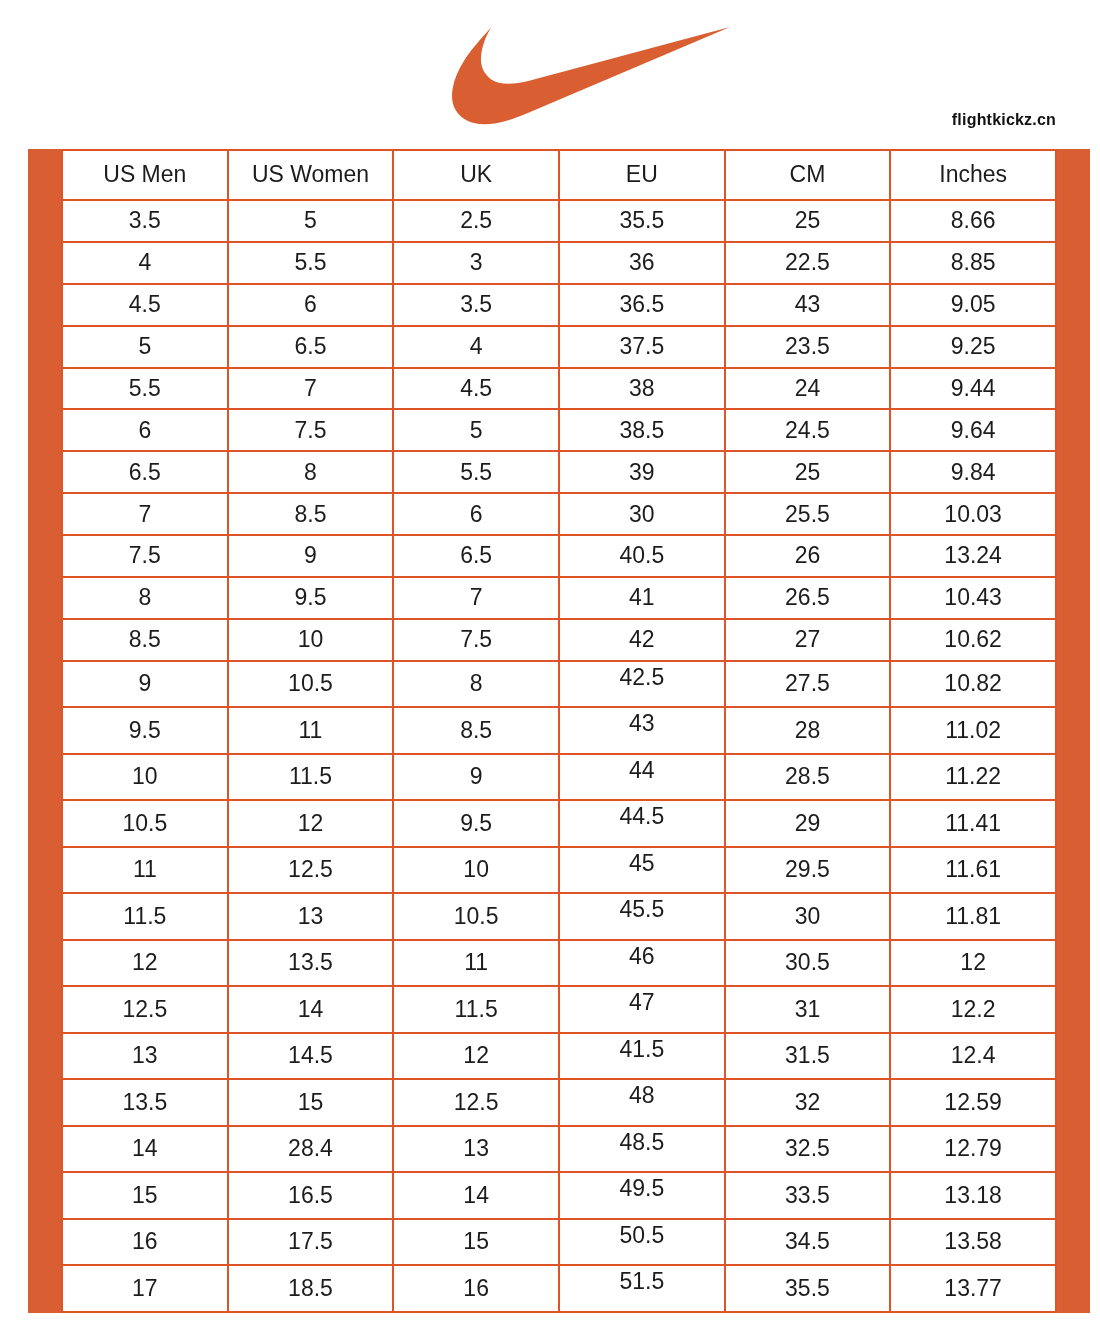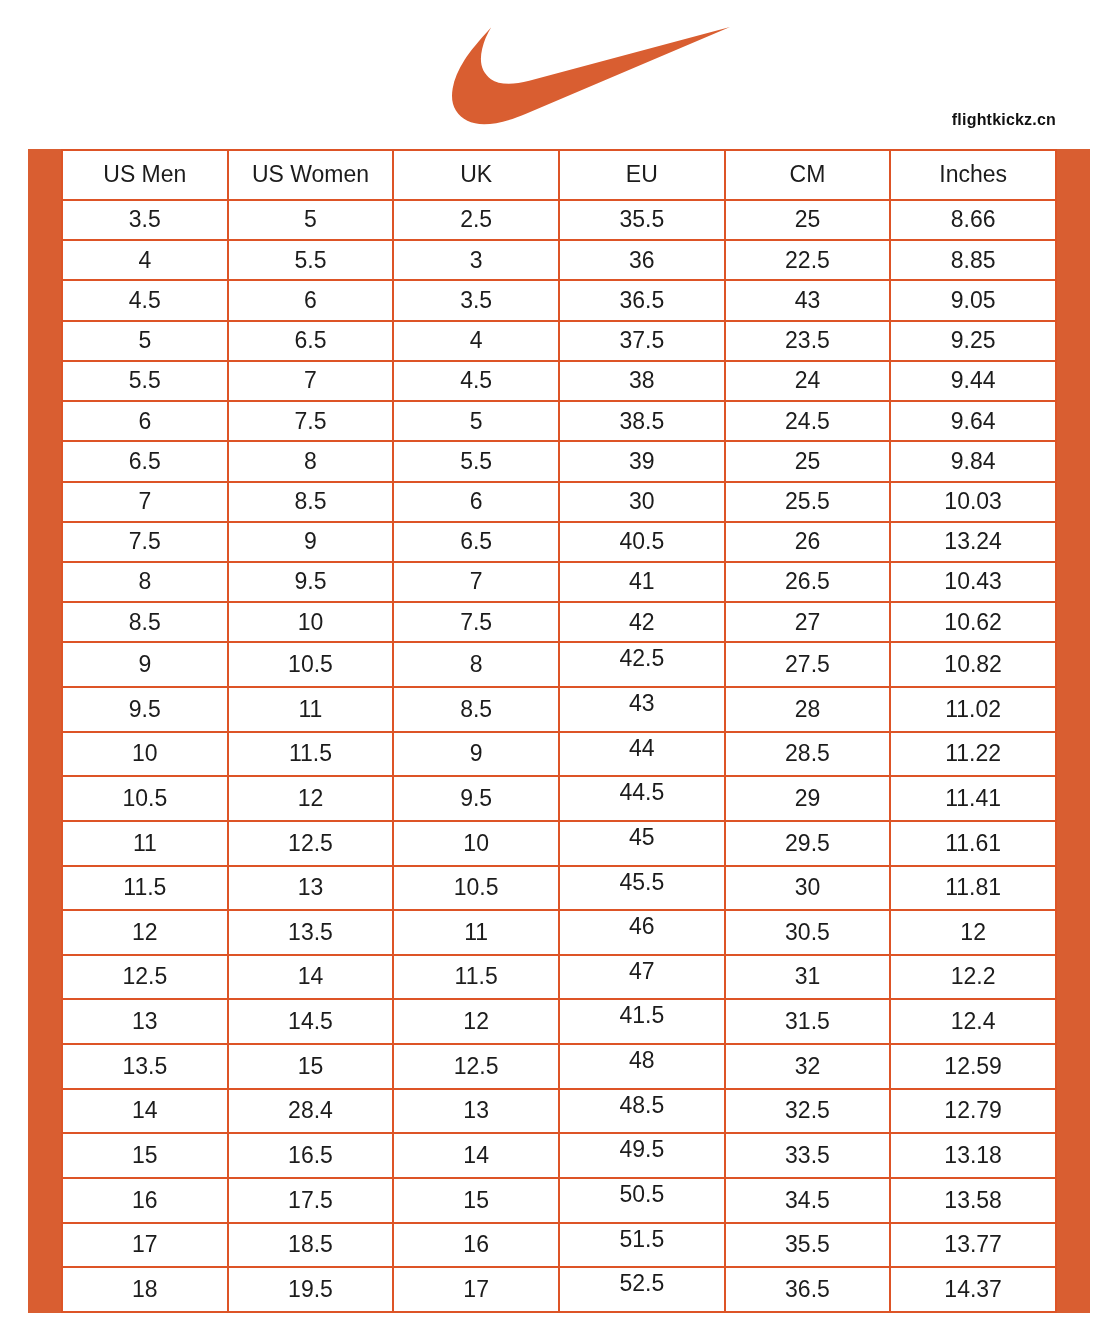--- a/index.html
+++ b/index.html
@@ -286,27 +286,19 @@
             <td>13.58</td>
           </tr>
           <tr>
             <td>17</td>
             <td>18.5</td>
             <td>16</td>
             <td class="raised">51.5</td>
             <td>35.5</td>
             <td>13.77</td>
           </tr>
-          <tr>
-            <td>18</td>
-            <td>19.5</td>
-            <td>17</td>
-            <td class="raised">52.5</td>
-            <td>36.5</td>
-            <td>14.37</td>
-          </tr>
         </tbody>
     </table>
 
     <div class="side-bar"></div>
   </div>
 
 </div>
 
 </body></html>

